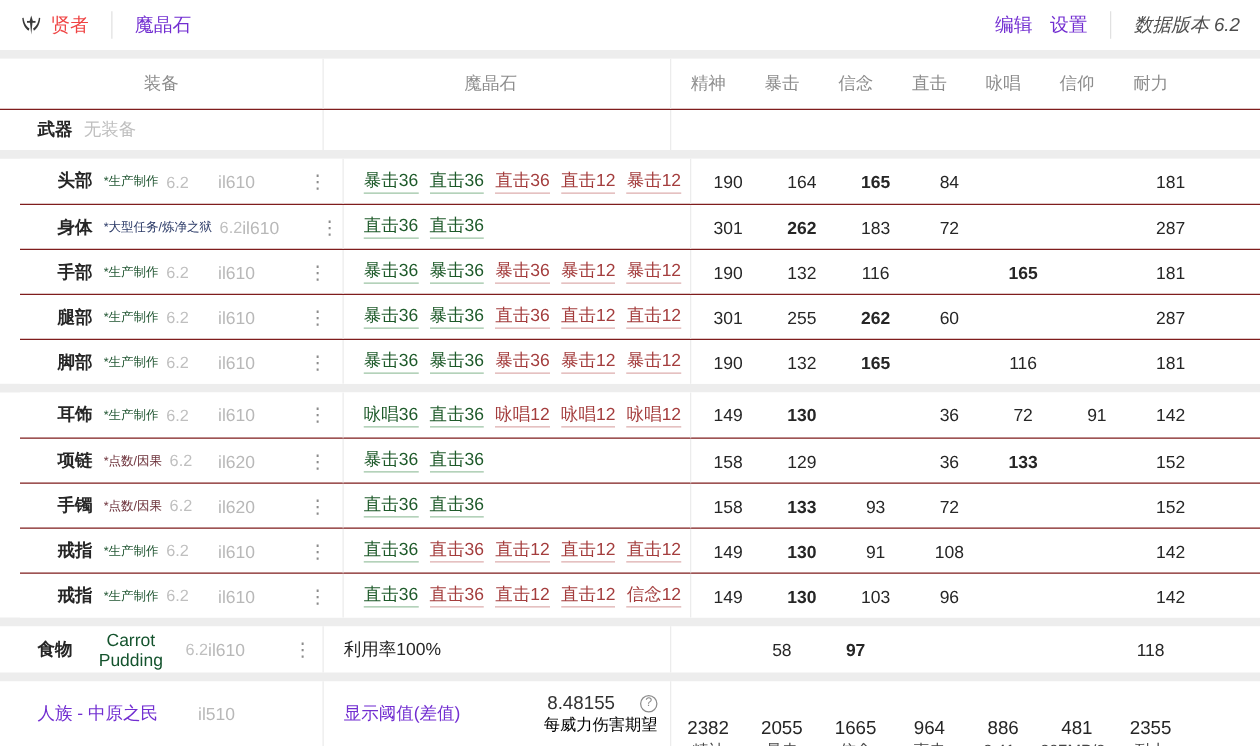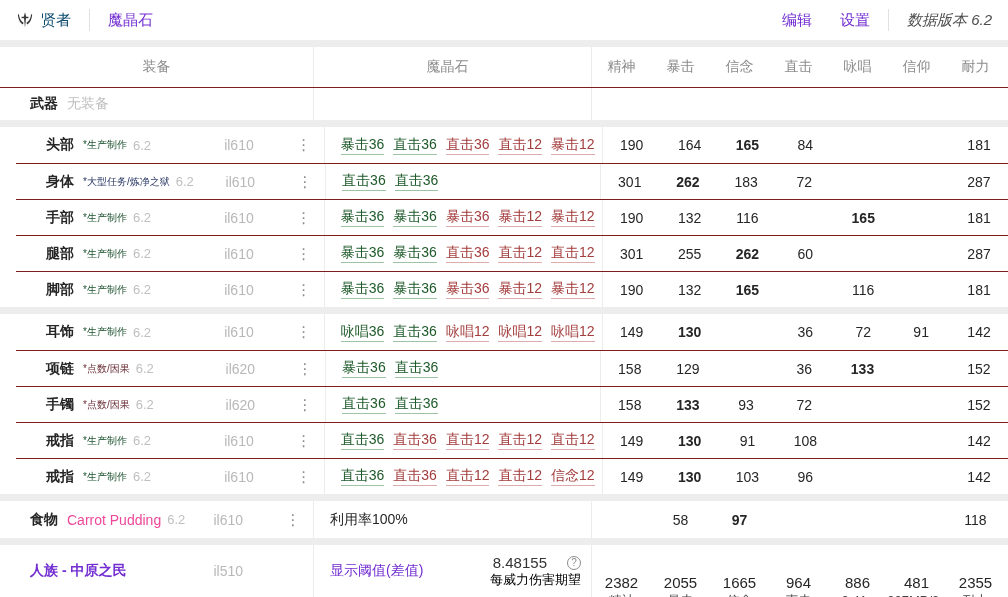--- a/index.html
+++ b/index.html
@@ -13,67 +13,67 @@
   a { text-decoration:none; cursor:pointer; }
 
   
   .nav {
     height:40px; background:#fff;
     display:flex; align-items:center; justify-content:space-between;
     padding:0 16px;
   }
   .nav-left, .nav-right { display:flex; align-items:center; }
   .job-icon { display:flex; align-items:center; margin-right:7px; }
-  .job-name { font-size:15px; color:#0c4a6e; cursor:pointer; }
+  .job-name { font-size:15px; color:#ef4444; cursor:pointer; }
   .vdiv { width:1px; height:22px; background:#e1e1e1; margin:0 18px; }
   .nav-tab { font-size:15px; color:var(--accent,#722ed1); }
   .nav-link { font-size:15px; color:var(--accent,#722ed1); }
-  .nav-right .nav-link + .nav-link { margin-left:28px; }
+  .nav-right .nav-link + .nav-link { margin-left:14px; }
   .data-version { font-size:15px; color:#4d4d4d;font-style:italic; }
 
   
   .block { background:#fff; margin-top:7px; }
   .block:first-of-type { margin-top:7px; }
   .row { display:flex; background:#fff; }
   .row + .row { border-top:1px solid #7f1d1d; }
 
-  .c1 { width:314px; display:flex; align-items:center; padding-left:30px; border-right:1px solid #ececec; }
+  .c1 { width:259px; display:flex; align-items:center; padding-left:30px; border-right:1px solid #ececec; }
   .c2 { width:278px; display:flex; align-items:center; padding-left:16px; padding-right:10px; border-right:1px solid #ececec; }
   .statgrid { width:413px; display:grid; grid-template-columns:repeat(7,1fr); }
   .stat-cell { display:flex; align-items:center; justify-content:center; font-size:14px; color:#262626; }
   .stat-cell.bold { font-weight:700; }
 
   .thead { height:40px; }
   .thead .c1, .thead .c2 { justify-content:center; padding-left:0; color:#8c8c8c; }
   .thead .stat-cell { color:#8c8c8c; }
 
   .weapon-row { height:33px; }
   .g-row { height:36px;margin-left:16px; }
   .food-row { height:37px; }
 
   .slot { font-weight:700; color:#262626; margin-right:9px; white-space:nowrap; }
   .src { font-size:10px; white-space:nowrap; }
   .src.crafted { color:var(--src-crafted,#1f5430); }
   .src.raid { color:var(--src-raid,#2b3a67); }
   .src.tome { color:var(--src-tome,#6b3039); }
-  .item-name { color:#ec4899; }
+  .item-name { color:#14532d;text-align:center; }
   .ver { color:#bfbfbf; font-size:13px; margin-left:6px; }
   .empty-label { color:#bfbfbf; }
   .il { margin-left:auto; margin-right:30px; color:#b8b8b8; font-size:14px; }
   .menu { width:40px; text-align:center; color:#8c8c8c; font-size:15px; cursor:pointer; user-select:none; }
 
   .mat { margin-right:9px; padding-bottom:0; border-bottom:1px solid; white-space:nowrap; }
   .mat.ok { color:var(--mat-ok,#1e5a2a); border-bottom-color:var(--mat-ok-u,#9cc3a4); }
   .mat.over { color:var(--mat-over,#a43d3d); border-bottom-color:var(--mat-over-u,#ddadad); }
   .food-note { color:#262626; }
 
   
   .summary { height:52px; }
   .summary .c1 { padding-left:30px; }
-  .race-link { color:var(--accent,#722ed1); white-space:nowrap;font-weight:bold; }
+  .race-link { color:var(--accent,#722ed1); white-space:nowrap; }
   .threshold-link { color:var(--accent,#722ed1); white-space:nowrap; }
   .exp { margin-left:auto; text-align:right; line-height:1.25; }
   .exp-top { font-size:15px; color:#333; display:flex; align-items:center; justify-content:flex-end; gap:20px; }
   .help-icon {
     width:14px; height:14px; border:1px solid #8c8c8c; border-radius:50%;
     color:#8c8c8c; font-size:10px; line-height:12px; text-align:center;
     display:inline-block; cursor:pointer;
   }
   .exp-label { font-size:13px; color:#000000; }
   .sum-cell { display:flex; flex-direction:column; align-items:center; justify-content:center; line-height:1.3; }

